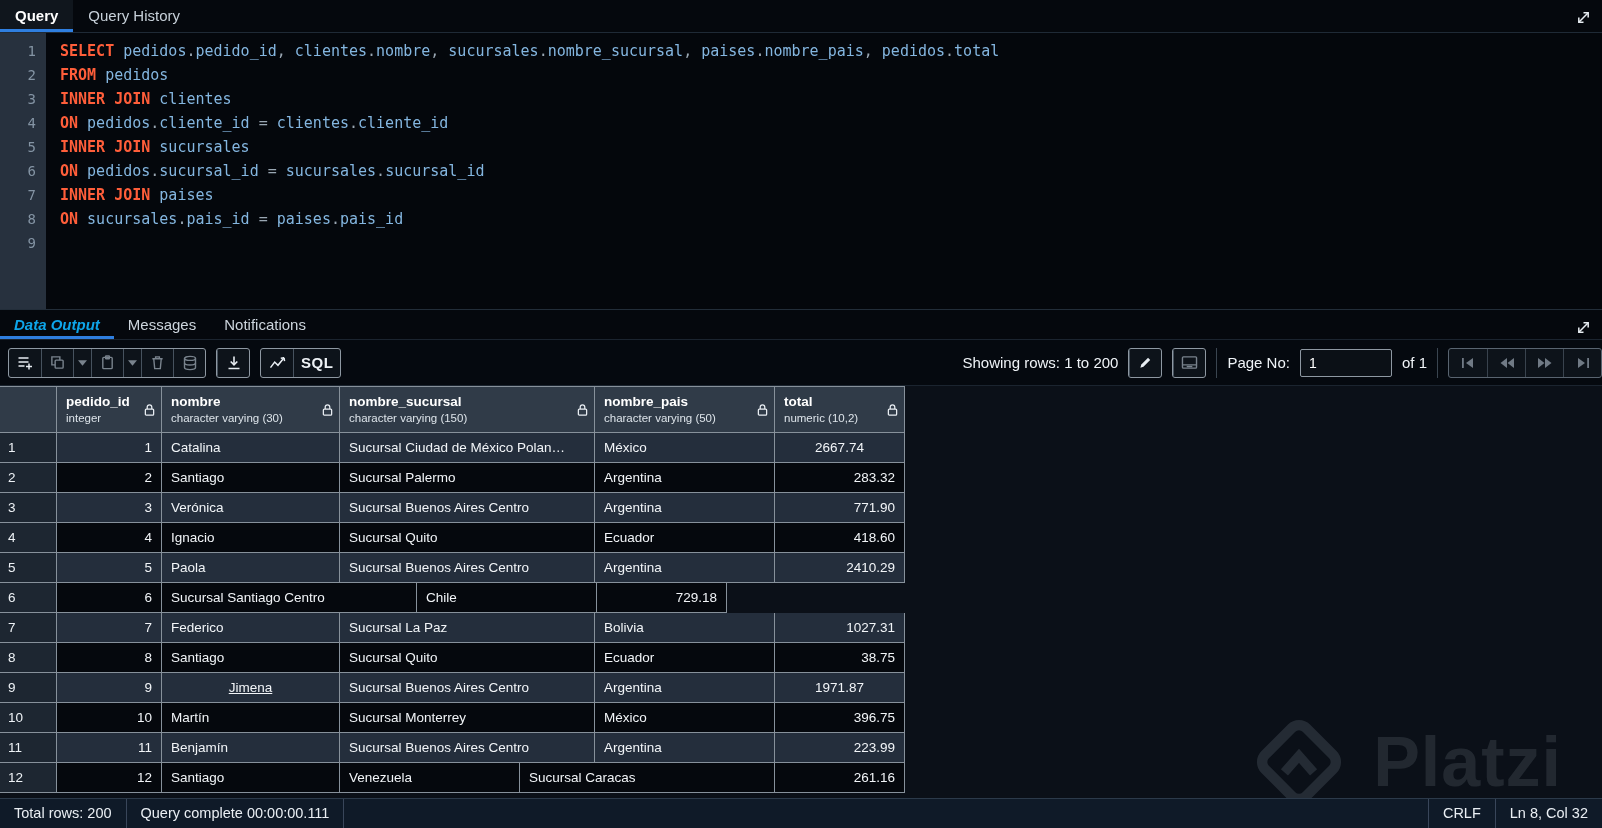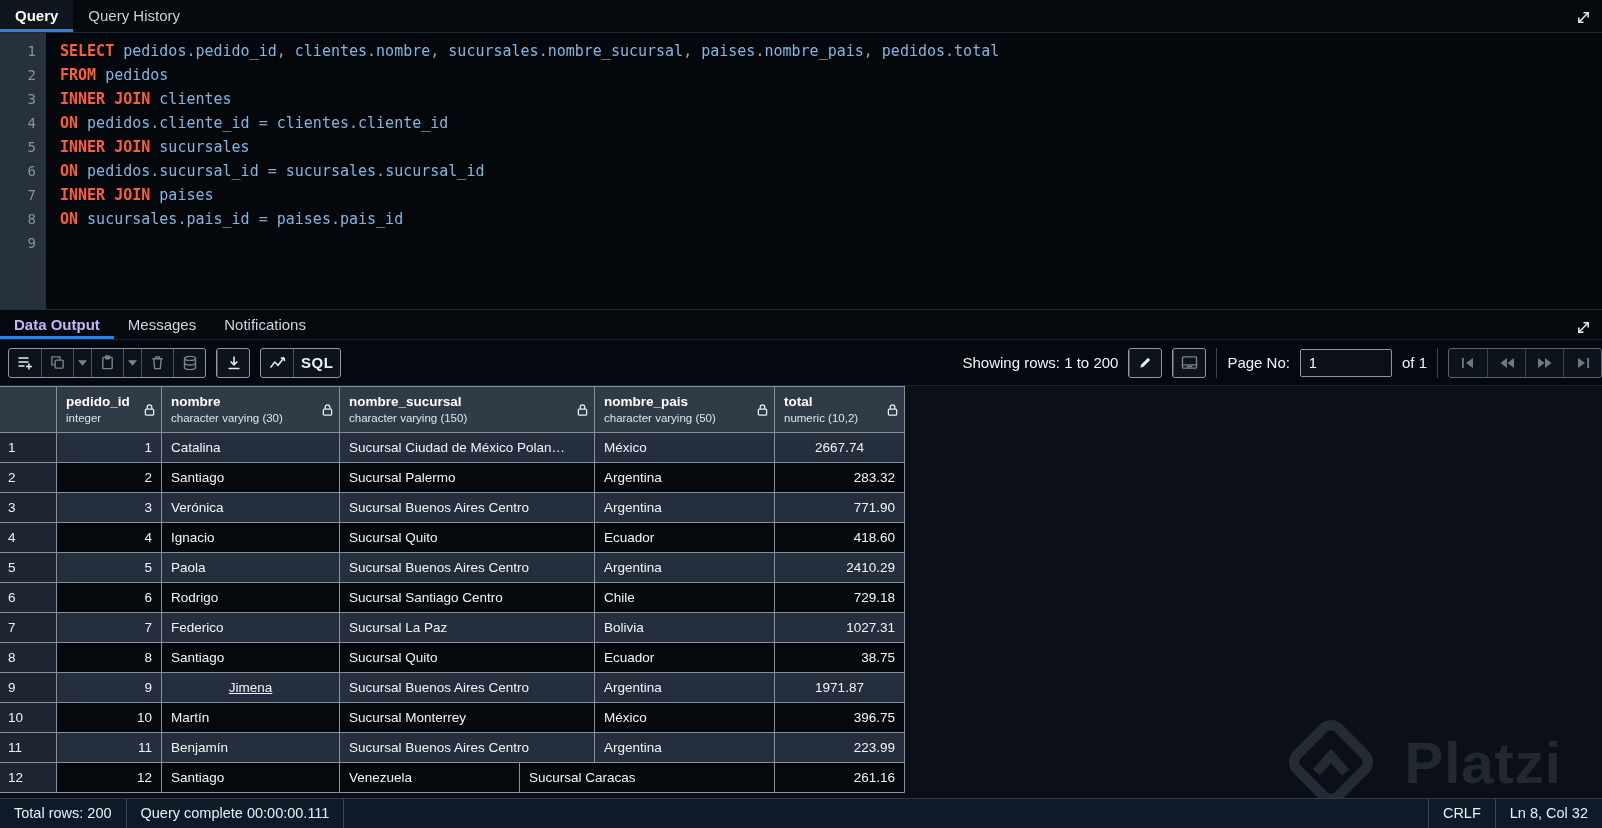--- a/index.html
+++ b/index.html
@@ -26,21 +26,21 @@
   .code-line { line-height:24px; min-height:24px; font-size:15px; white-space:pre; }
   .tok-kw { color:#ff5e3a; font-weight:bold; }
   .tok-id { color:#84b6e0; }
   .tok-pn { color:#9aa7b3; }
 
   
   .rtabbar { height:31px; background:#05080d; display:flex; align-items:stretch;
              border-top:1px solid #222d39; border-bottom:1px solid #1b242f;
              position:relative; flex:0 0 auto; }
   .rtab { padding:0 14px; line-height:29px; font-size:15px; color:#cdd5dd; }
-  .rtab.active { color:#c4b5fd; font-weight:bold; box-shadow: inset 0 -3px 0 #2f7fe0; }
+  .rtab.active { color:#0ea5e9; font-weight:bold; box-shadow: inset 0 -3px 0 #2f7fe0; font-style: italic; }
 
   
   .toolbar { height:46px; background:#05090f; display:flex; align-items:center;
              padding:0 0 0 8px; flex:0 0 auto; border-bottom:1px solid #1b242f; }
   .tb-group { display:flex; border:1px solid #8e98a2; border-radius:3px; height:30px;
               overflow:hidden; margin-right:10px; background:#0d131a; }
   .tb-btn { min-width:32px; height:28px; display:flex; align-items:center; justify-content:center;
             color:#e8edf2; background:transparent; border:none; border-left:1px solid #46525e;
             padding:0 7px; font-family:"Liberation Sans",sans-serif; }
   .tb-group .tb-btn:first-child { border-left:none; }
@@ -79,21 +79,21 @@
           border-bottom:1px solid #87919b; flex:0 0 auto; }
   .gcell { height:30px; line-height:29px; font-size:13.5px; color:#f2f5f8; padding:0 9px;
            border-right:1px solid #87919b; border-bottom:1px solid #87919b;
            white-space:nowrap; overflow:hidden; text-overflow:ellipsis; flex:0 0 auto; }
   .grow.alt .gcell { background:#242e3c; }
   .grow:not(.alt) .gcell { background:#05080d; }
 
   
   .watermark { position:absolute; right:40px; bottom:-16px; display:flex; align-items:center;
                gap:22px; pointer-events:none; }
-  .wm-text { font-size:58px; font-weight:bold; color:rgba(190,205,218,0.13); letter-spacing:1px; }
+  .wm-text { font-size:70px; font-weight:bold; color:rgba(190,205,218,0.13); letter-spacing:1px; }
 
   
   .statusbar { height:30px; background:#0f1a28; border-top:1px solid #2c3a4a; display:flex;
                align-items:stretch; color:#eaeff4; font-size:14.5px; flex:0 0 auto; }
   .st-sec { padding:0 14px; line-height:29px; white-space:nowrap; }
   .st-left { border-right:1px solid #39465a; }
   .st-right { border-left:1px solid #39465a; }
   .st-spacer { flex:1; }
 
   svg { display:block; }
@@ -364,21 +364,20 @@
             <div class="rnum">5</div>
             <div class="gcell" style="width: 105px; text-align: right;">5</div>
             <div class="gcell" style="width: 178px; text-align: left;">Paola</div>
             <div class="gcell" style="width: 255px; text-align: left;">Sucursal Buenos Aires Centro</div>
             <div class="gcell" style="width: 180px; text-align: left;">Argentina</div>
             <div class="gcell" style="width: 130px; text-align: right;">2410.29</div>
           </div>
           <div class="grow">
             <div class="rnum">6</div>
             <div class="gcell" style="width: 105px; text-align: right;">6</div>
-            <div class="gcell" style="width: 178px; text-align: left;">Rodrigo</div>
             <div class="gcell" style="width: 255px; text-align: left;">Sucursal Santiago Centro</div>
             <div class="gcell" style="width: 180px; text-align: left;">Chile</div>
             <div class="gcell" style="width: 130px; text-align: right;">729.18</div>
           </div>
           <div class="grow alt">
             <div class="rnum">7</div>
             <div class="gcell" style="width: 105px; text-align: right;">7</div>
             <div class="gcell" style="width: 178px; text-align: left;">Federico</div>
             <div class="gcell" style="width: 255px; text-align: left;">Sucursal La Paz</div>
             <div class="gcell" style="width: 180px; text-align: left;">Bolivia</div>

